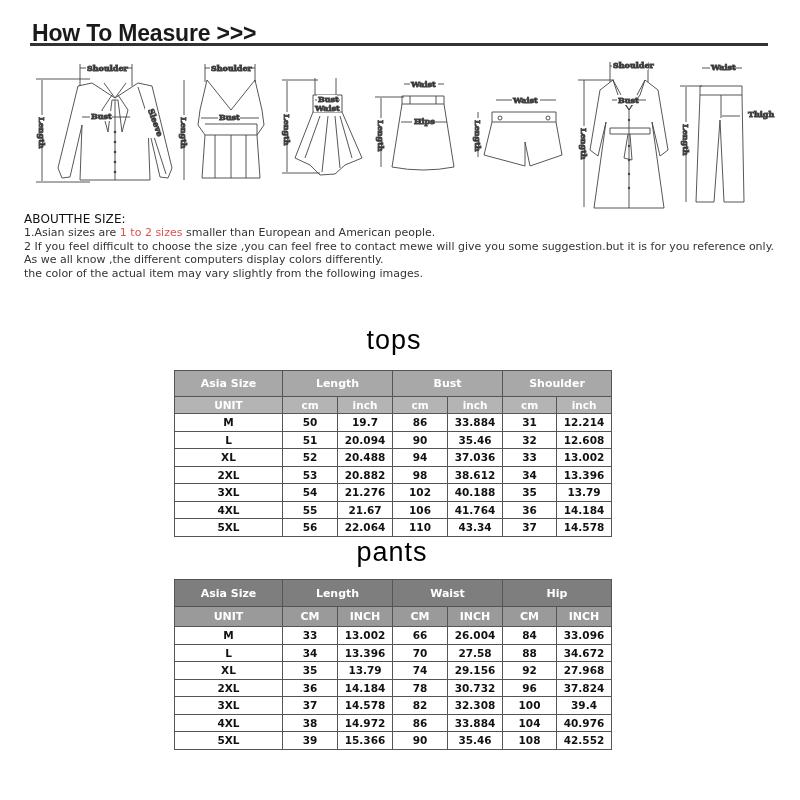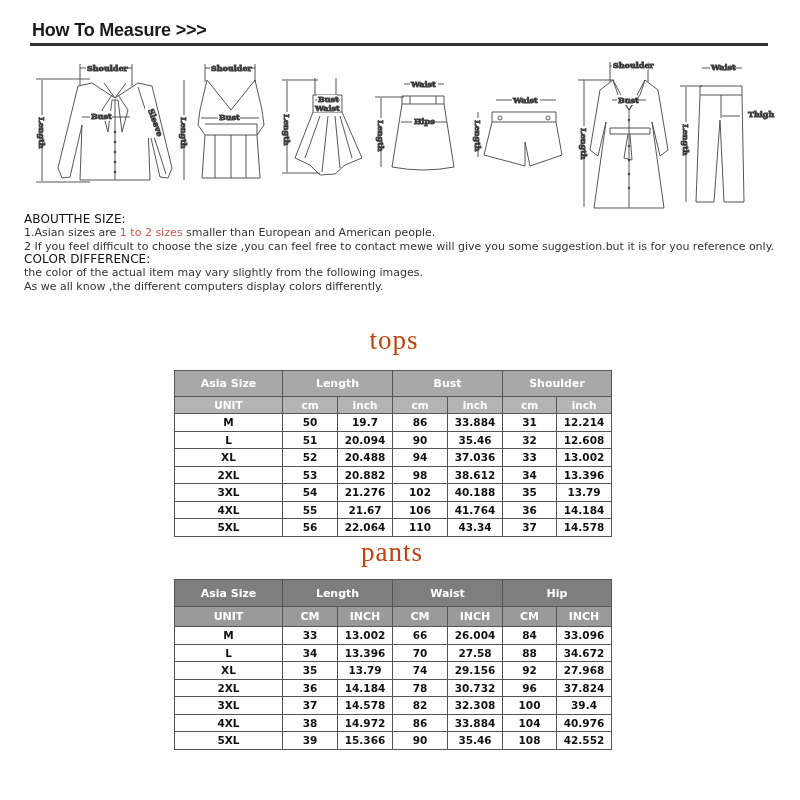--- a/index.html
+++ b/index.html
@@ -2,39 +2,39 @@
 <html><head>
 <meta charset="utf-8">
 <style>
   * { box-sizing: border-box; margin: 0; padding: 0; }
   html, body { width: 800px; height: 800px; background: #ffffff; overflow: hidden; }
   body { position: relative; font-family: "DejaVu Sans", sans-serif; color: #222; }
 
   .title {
     position: absolute; left: 32px; top: 20px;
     font-family: "Liberation Sans", sans-serif; font-weight: bold;
-    font-size: 18px; letter-spacing: -0.2px; color: #1a1a1a;
+    font-size: 23px; letter-spacing: -0.2px; color: #1a1a1a;
   }
   .title-rule {
     position: absolute; left: 30px; top: 43px; width: 738px; height: 3px;
     background: #333;
   }
 
   .diagrams { position: absolute; left: 0; top: 50px; width: 800px; height: 160px; }
   .diagrams svg { width: 800px; height: 160px; }
   .diagrams text { font-family: "DejaVu Serif", serif; font-weight: bold; font-size: 8px; fill: #222; }
 
   .notes { position: absolute; left: 24px; top: 213px; width: 760px; font-family: "DejaVu Sans", sans-serif; }
   .notes .heading { font-size: 12px; font-weight: normal; color: #111; line-height: 13px; letter-spacing: 0.1px; }
   .notes .line { font-size: 11px; color: #333; line-height: 13.5px; }
   .notes .hl { color: #d9534f; }
 
   .section-title {
-    position: absolute; font-family: Liberation Serif, serif; font-size: 27px;
-    color: #c2410c; letter-spacing: 1px; text-align: center; width: 200px;
+    position: absolute; font-family: Liberation Sans, sans-serif; font-size: 27px;
+    color: #000000; letter-spacing: 1px; text-align: center; width: 200px;
   }
 
   table.size {
     position: absolute; border-collapse: collapse;
     font-family: "DejaVu Sans", sans-serif; font-weight: bold; font-size: 10.5px;
     table-layout: fixed;
   }
   table.size td, table.size th {
     border: 1px solid #555; text-align: center; padding: 0; color: #111;
   }
@@ -193,23 +193,22 @@
     <rect x="681" y="72" width="10" height="30" fill="#fff" stroke="none"></rect>
     <text transform="translate(683,74) rotate(90)">Length</text>
   </g>
 </svg>
 </div>
 
 <div class="notes">
   <div class="heading">ABOUTTHE SIZE:</div>
   <div class="line"><span>1.Asian sizes are </span><span class="hl">1 to 2 sizes</span><span> smaller than European and American people.</span></div>
   <div class="line">2 If you feel difficult to choose the size ,you can feel free to contact mewe will give you some suggestion.but it is for you reference only.</div>
-  <div class="heading">COLOR DIFFERENCE:</div>
+  <div class="line">As we all know ,the different computers display colors differently.</div>
   <div class="line">the color of the actual item may vary slightly from the following images.</div>
-  <div class="line">As we all know ,the different computers display colors differently.</div>
 </div>
 
 <div class="section-title" style="left:294px; top:325px;">tops</div>
 <table class="size tops" style="left:174px; top:370px; width:437px;">
   <colgroup>
       <col style="width:108px">
       <col style="width:55px">
       <col style="width:55px">
       <col style="width:55px">
       <col style="width:55px">

